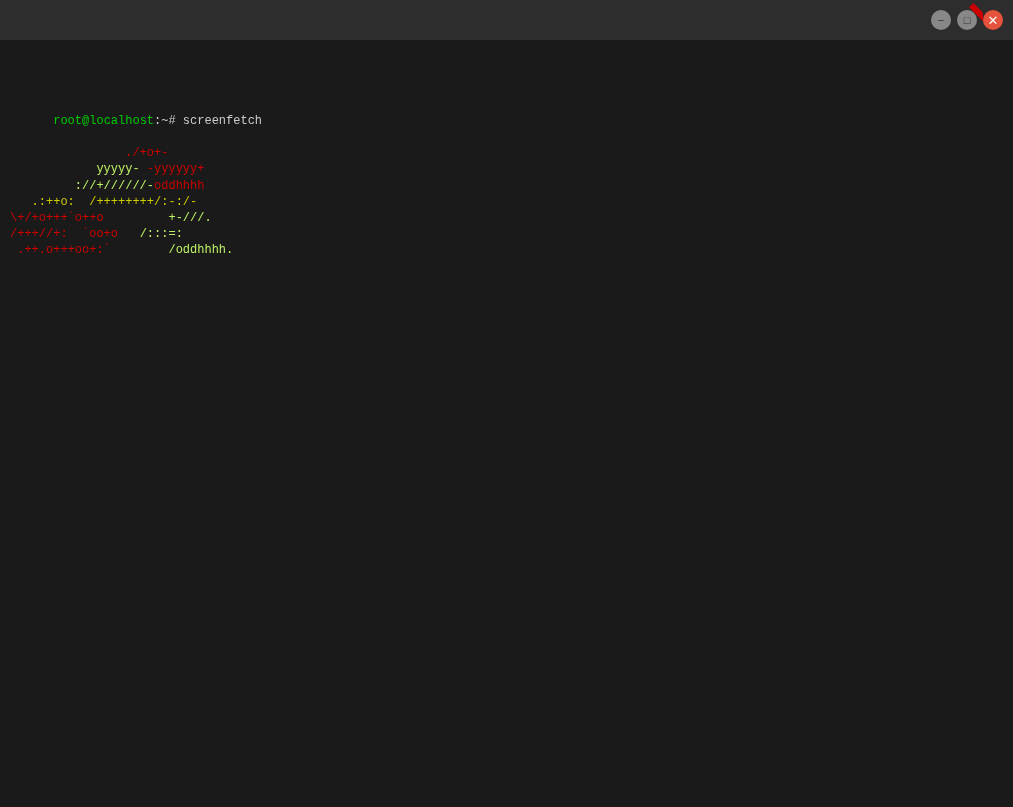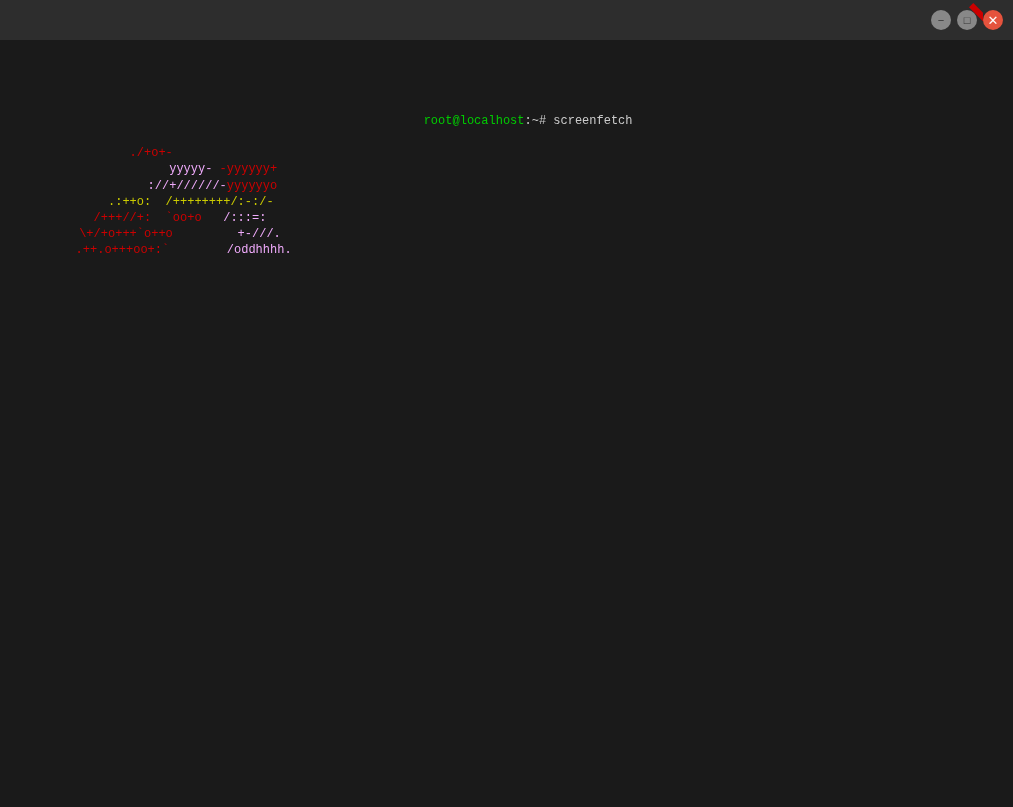--- a/index.html
+++ b/index.html
@@ -86,28 +86,27 @@
 
     .terminal {
       flex: 1;
       background: #1a1a1a;
       color: #cccccc;
       font-size: 12px;
       line-height: 1.35;
       padding: 8px 10px;
       overflow: hidden;
       position: relative;
-      text-align: center;
     }
 
     .line { white-space: pre; }
 
     .red { color: #cc0000; }
     .yellow { color: #cccc00; }
-    .white { color: #f0abfc; }
+    .white { color: #bef264; }
     .prompt-color { color: #00cc00; }
 
     .two-col {
       display: flex;
       gap: 0;
     }
 
     .left-col {
       width: 340px;
       flex-shrink: 0;
@@ -144,20 +143,20 @@
 
     <div class="line">
       <span class="prompt-color">root@localhost</span><span>:~# </span><span>screenfetch</span>
     </div>
 
     <div class="two-col">
 
       <div class="left-col">
         <div class="line"><span class="red">                ./+o+-                        </span></div>
         <div class="line"><span class="white">            yyyyy- </span><span class="red">-yyyyyy+</span></div>
-        <div class="line"><span class="white">         ://+//////-</span><span class="red">yyyyyyo</span></div>
+        <div class="line"><span class="white">         ://+//////-</span><span class="red">oddhhhh</span></div>
         <div class="line"><span class="yellow">   .:++o:  /++++++++/:-:/-</span></div>
+        <div class="line"><span class="red">\+/+o+++`o++o</span><span class="white">         +-///.</span></div>
         <div class="line"><span class="red">/+++//+:  `oo+o</span><span class="white">   /:::=:</span></div>
-        <div class="line"><span class="red">\+/+o+++`o++o</span><span class="white">         +-///.</span></div>
         <div class="line"><span class="red"> .++.o+++oo+:`  </span><span class="white">      /oddhhhh.</span></div>
         </div>
       </div>
     </div>
   </div>
 </body></html>

